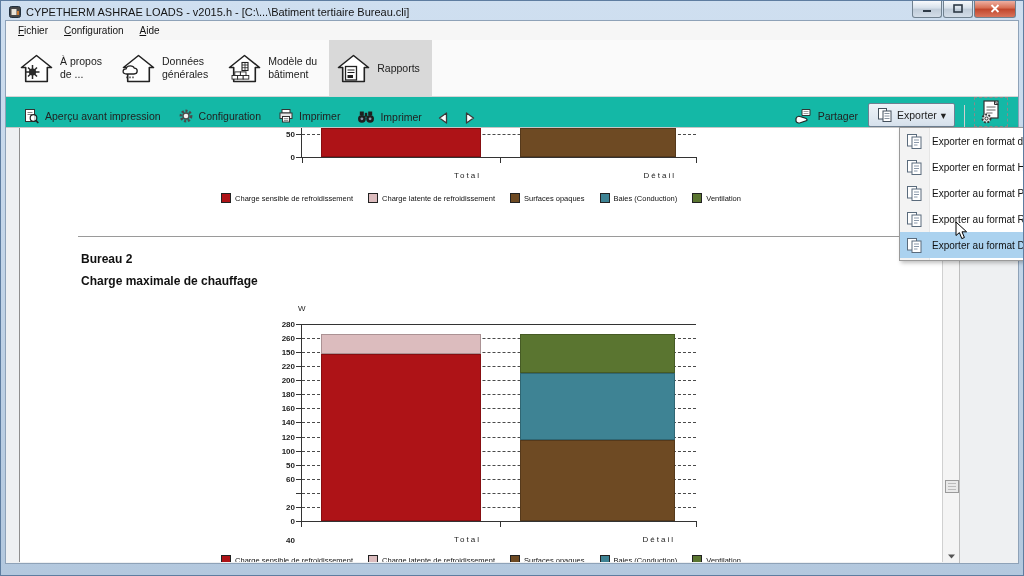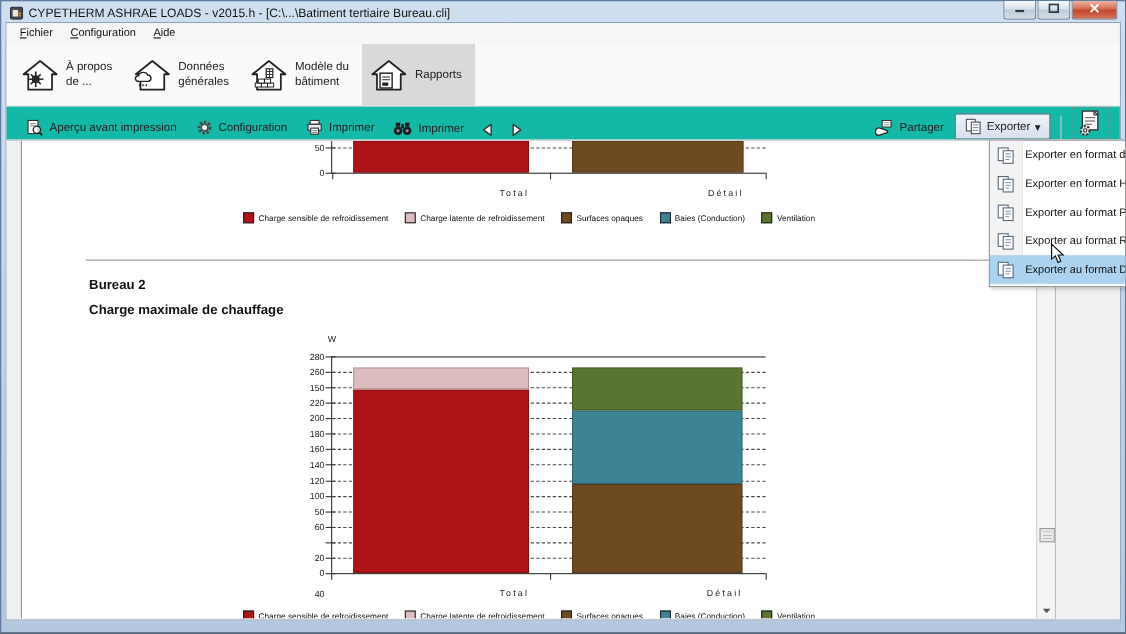--- a/index.html
+++ b/index.html
@@ -29,21 +29,21 @@
   .vscroll{position:absolute;left:936px;top:0;width:17px;height:434px;background:#f4f4f4;border-left:1px solid #d0d0d0;}
   .sthumb{position:absolute;left:2px;top:352px;width:12px;height:11px;background:#e9e9e9;border:1px solid #9a9a9a;background-image:repeating-linear-gradient(#bbb 0 1px,transparent 1px 3px);background-size:8px 9px;background-position:2px 2px;background-repeat:no-repeat;}
   .sdown{position:absolute;left:4px;top:418px;}
   .rightpanel{position:absolute;left:953px;right:0;top:0;bottom:0;background:#eef0f2;border-left:1px solid #bdbdbd;}
   .exportmenu{position:absolute;left:893px;top:106px;width:178px;height:132px;background:#fff;border:1px solid #9a9a9a;box-shadow:2px 2px 4px rgba(0,0,0,.25);z-index:40;}
   .emgutter{position:absolute;left:0;top:0;bottom:0;width:29px;background:#f3f3f3;border-right:1px solid #e6e6e6;}
   .emi{position:relative;height:26px;display:flex;align-items:center;font-size:10px;gap:9px;padding-left:6px;white-space:nowrap;color:#111;}
   .emi.hl{background:#abd2ef;}
   .cursor{position:absolute;left:949px;top:200px;z-index:60;}
   
-  .tick{position:absolute;width:26px;text-align:right;font-size:8px;color:#222;line-height:9px;}
+  .tick{position:absolute;width:26px;text-align:right;font-size:8px;color:#222;line-height:9px;font-weight:bold;}
   .tmark{position:absolute;height:1px;width:9px;background:#333;}
   .grid{position:absolute;height:0;border-top:1px dashed #4a4a4a;}
   .solid{position:absolute;height:1px;background:#333;}
   .axis-v{position:absolute;width:1px;background:#333;}
   .ctick{position:absolute;width:1px;height:6px;background:#333;}
   .seg{position:absolute;box-shadow:inset 0 0 0 1px rgba(0,0,0,.22);}
   .cat{position:absolute;text-align:right;font-size:8px;letter-spacing:2px;color:#222;}
   .legendrow{position:absolute;left:0;width:100%;display:flex;justify-content:center;gap:15px;font-size:7.5px;color:#111;align-items:center;}
   .li{display:flex;align-items:center;gap:4px;white-space:nowrap;}
   .lsq{width:8px;height:8px;border:1px solid #222;flex:none;}

